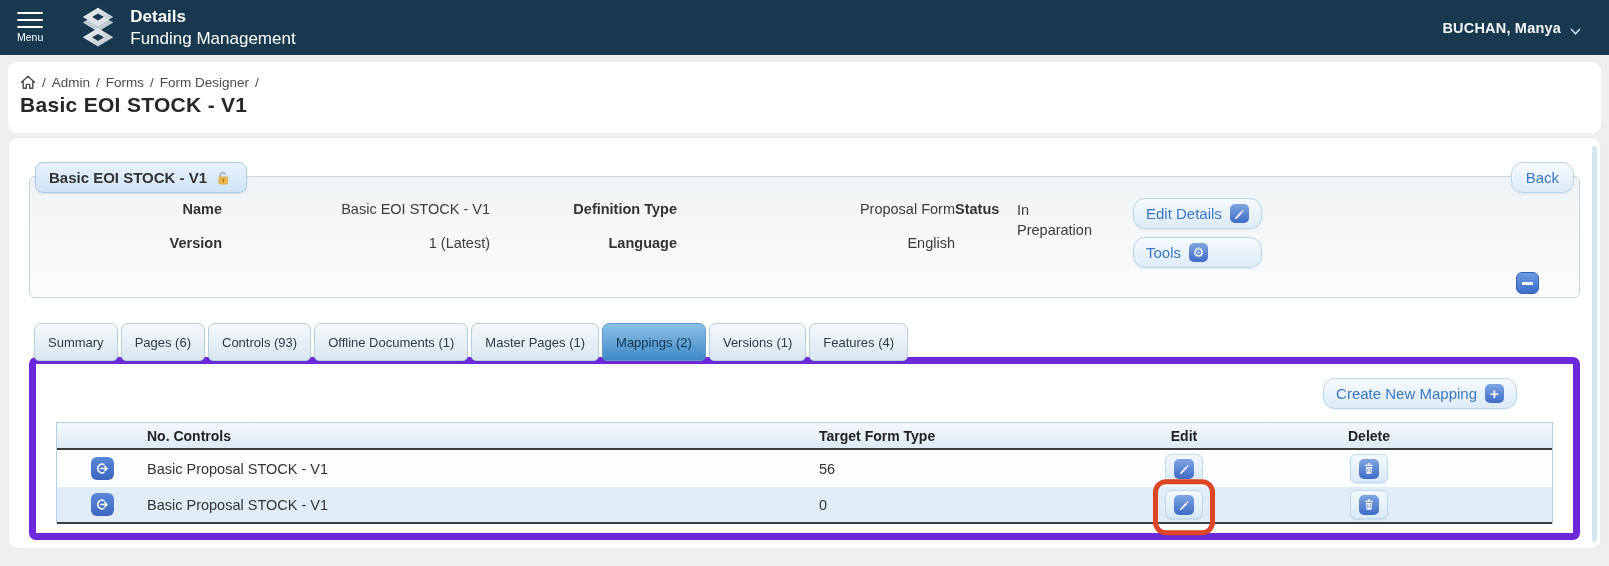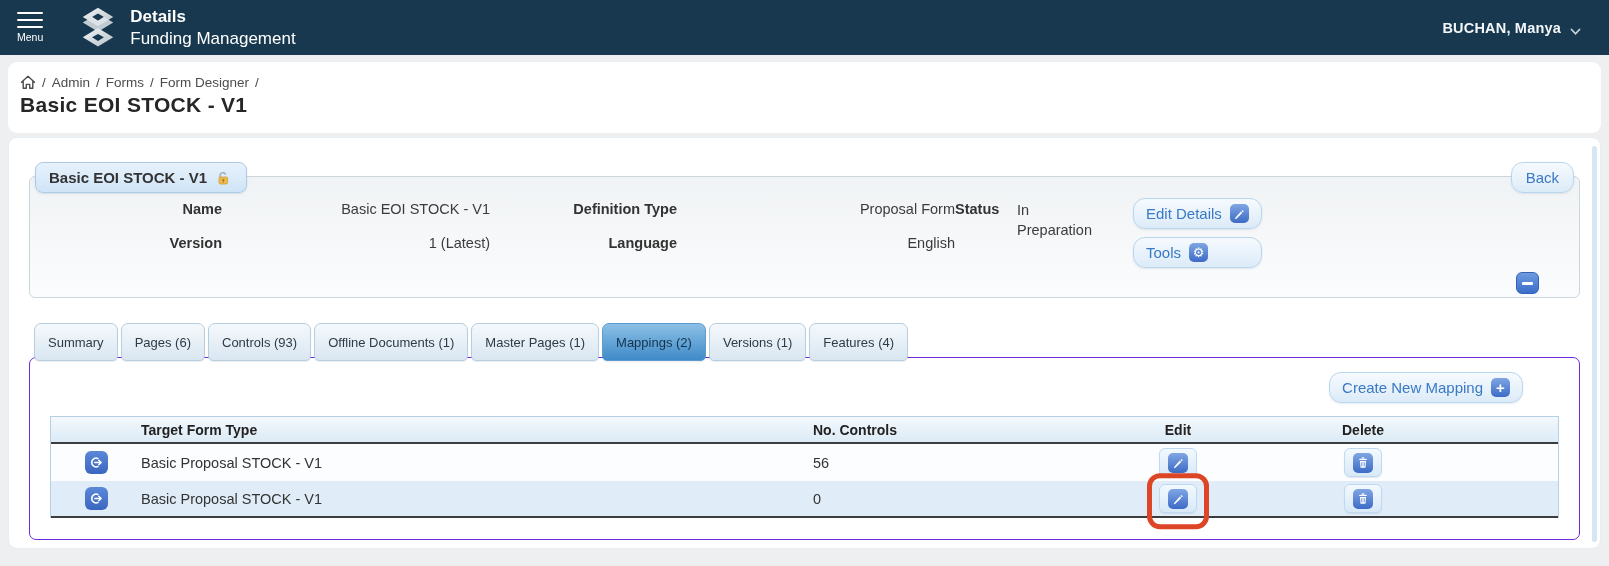--- a/index.html
+++ b/index.html
@@ -61,21 +61,21 @@
                   display:flex; align-items:center; justify-content:center; cursor:pointer; }
   .collapse-btn span { display:block; width:11px; height:3px; background:#fff; border-radius:1px; }
 
   
   .tabs-section { margin:25px 20px 0 20px; }
   .tabs-row { display:flex; gap:3px; padding-left:5px; position:relative; z-index:2; }
   .tab { padding:11px 13px 10px 13px; font-size:13px; color:#2d3b47; cursor:pointer;
          background:linear-gradient(#f5f9fc,#d9e6f1); border:1px solid #b7cede;
          border-radius:7px 7px 5px 5px; box-shadow:0 1px 1px rgba(80,110,140,.12); white-space:nowrap; }
   .tab.active { background:linear-gradient(#8cc0e6,#3f8ac8); border-color:#5f9bcd; color:#14334d; }
-  .tab-content { position:relative; margin-top:-4px; border:1px solid #6d28d9; border-radius:7px;
+  .tab-content { position:relative; margin-top:-4px; border:7px solid #6d28d9; border-radius:7px;
                  background:#ffffff; height:183px; padding:14px 20px 0 20px; }
 
   .create-row { display:flex; justify-content:flex-end; padding-right:36px; }
   .create-btn { font-size:15px; }
 
   
   .map-table { margin-top:13px; border-left:1px solid #b5cfe5; border-right:1px solid #b5cfe5; }
   .t-row { display:grid; grid-template-columns:90px 672px 280px 170px 200px auto; align-items:center; }
   .t-head { background:linear-gradient(#f3f8fd,#dcebf6); border-top:1px solid #b5cfe5;
             border-bottom:2px solid #3d3d3d; height:28px; font-size:14px; font-weight:bold; color:#222; }
@@ -224,22 +224,22 @@
           <span>Create New Mapping</span>
           <span class="icon-sq">
               <span class="plus-glyph">+</span>
             </span>
         </div>
       </div>
 
       <div class="map-table">
         <div class="t-row t-head">
           <div></div>
+          <div>No. Controls</div>
           <div>Target Form Type</div>
-          <div>No. Controls</div>
           <div class="cell-center">Edit</div>
           <div class="cell-center">Delete</div>
           <div></div>
         </div>
 
         <div class="t-row t-body-row row-0">
           <div class="cell-icon">
             <span class="export-sq">
               <svg width="15" height="15" viewBox="0 0 22 22">
                 <path d="M13 5 A6.5 6.5 0 1 0 13 17" stroke="#fff" stroke-width="2.4" fill="none" stroke-linecap="round"></path>

